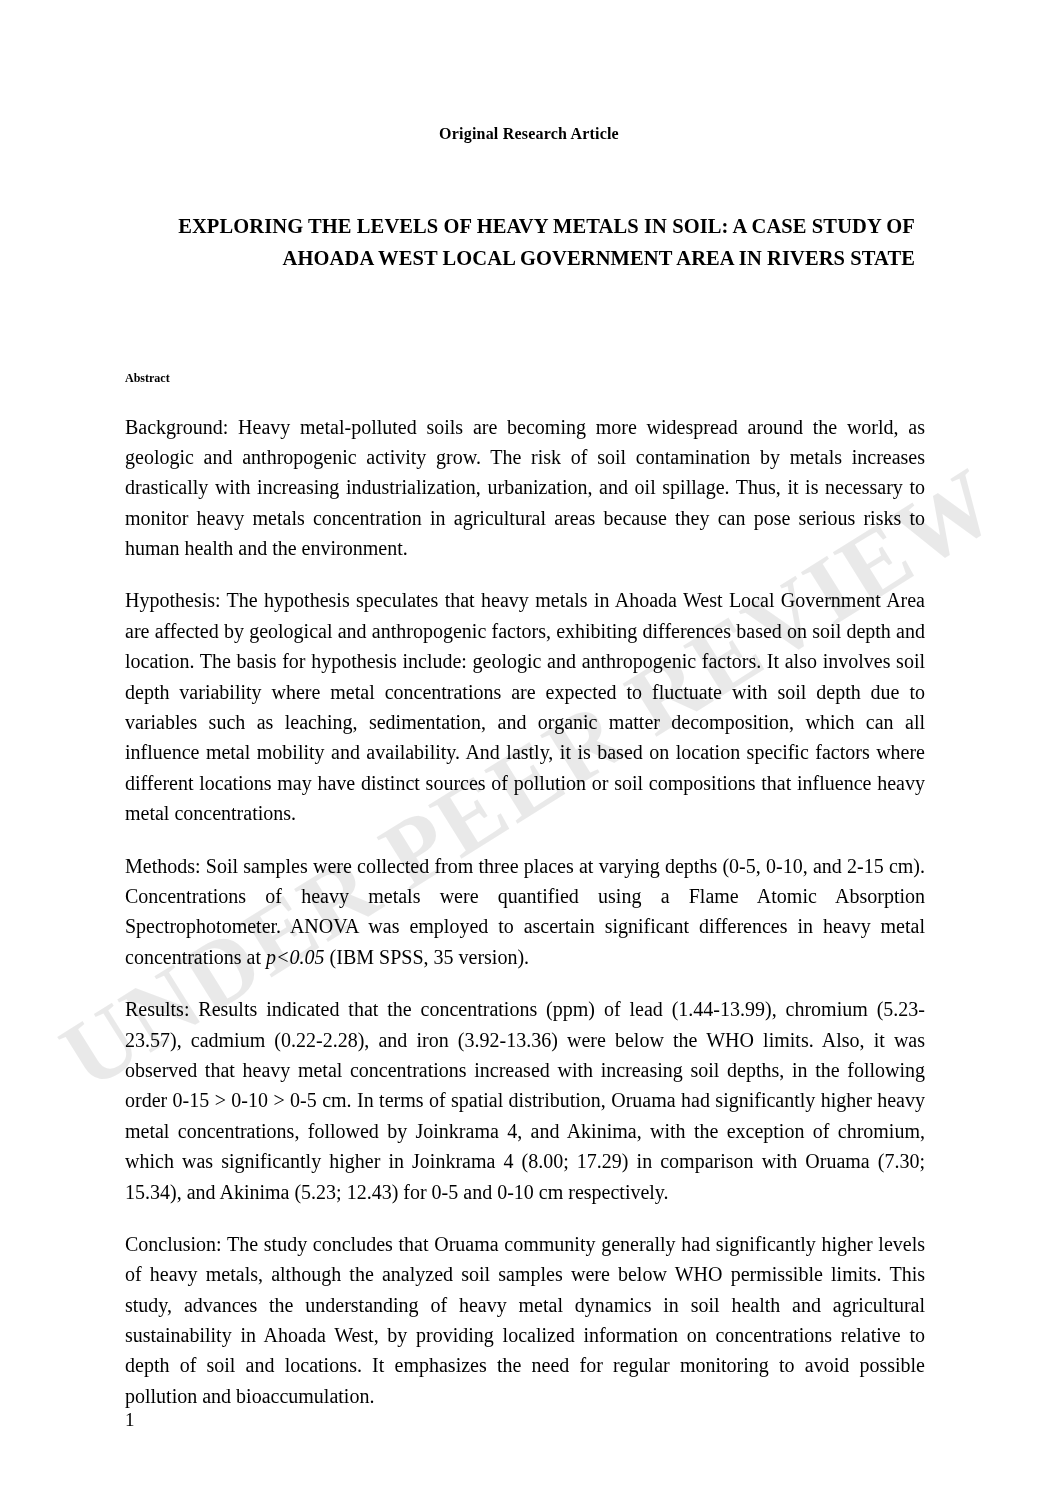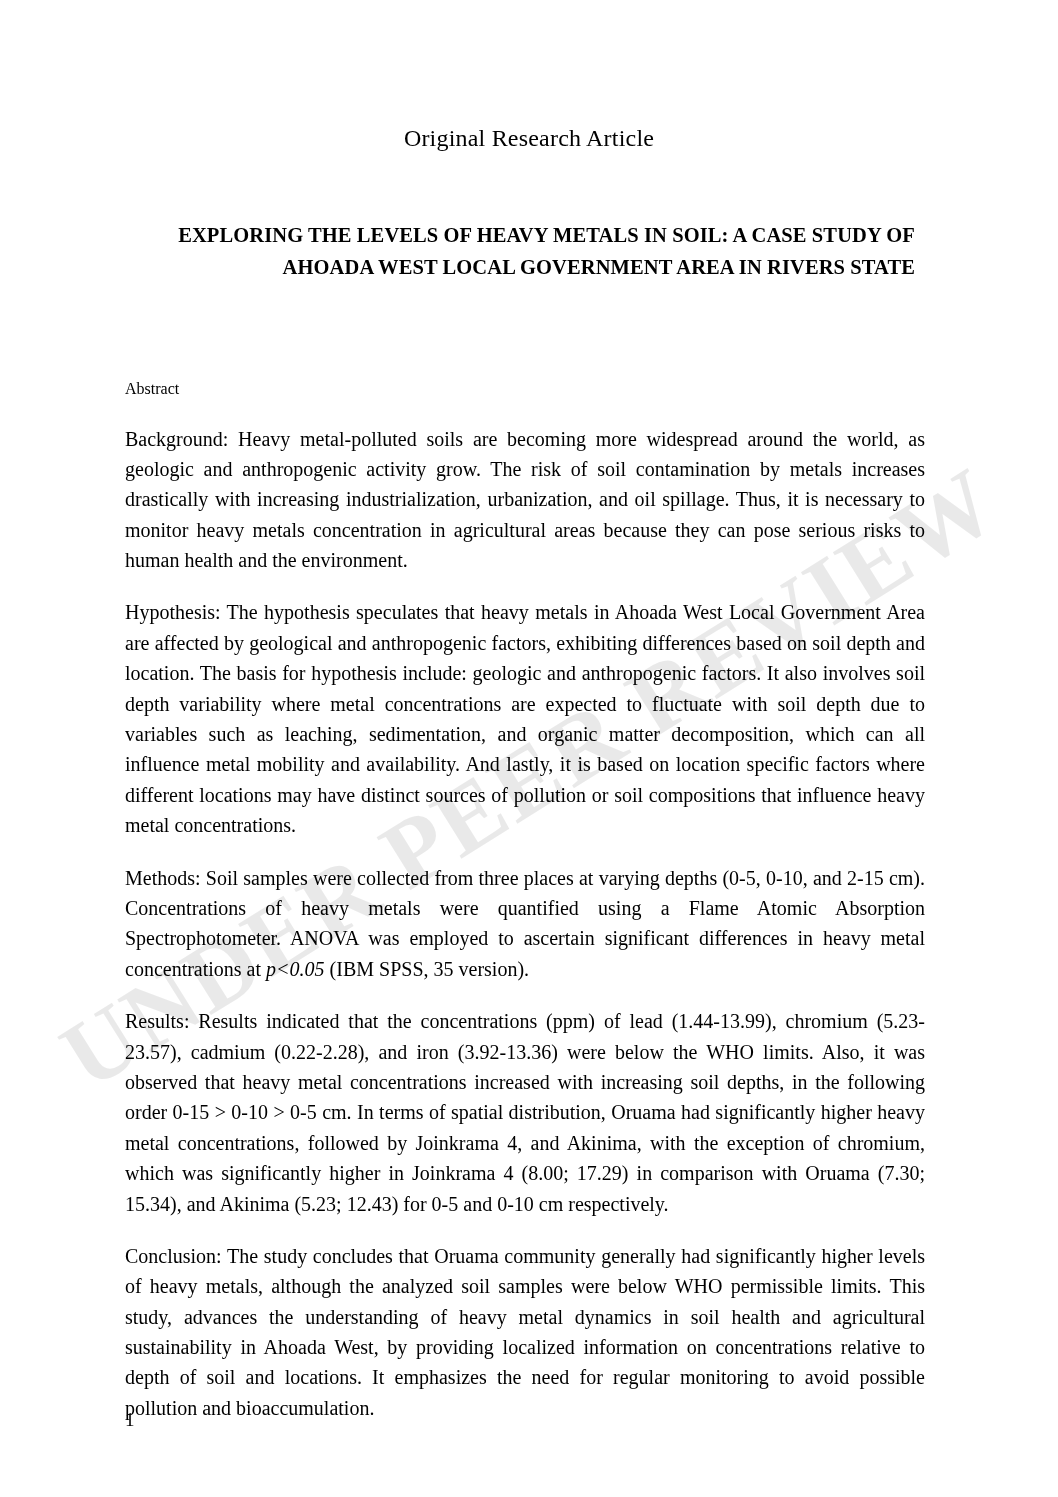--- a/index.html
+++ b/index.html
@@ -34,37 +34,37 @@
     user-select: none;
     z-index: 0;
   }
   .content {
     position: relative;
     z-index: 1;
     padding: 0 125px;
   }
   .article-type {
     text-align: center;
-    font-weight: normal;
-    font-size: 24px;
+    font-weight: bold;
+    font-size: 16px;
     margin-top: 125px;
     letter-spacing: 0.2px;
   }
   .title {
     text-align: right;
     font-weight: bold;
     font-size: 20.5px;
     line-height: 1.55;
     margin-top: 68px;
     padding: 0 18px;
     letter-spacing: 0.1px;
   }
   .section-head {
-    font-weight: normal;
-    font-size: 16px;
+    font-weight: bold;
+    font-size: 12px;
     margin-top: 96px;
     margin-bottom: 0;
   }
   p.para {
     font-size: 20px;
     line-height: 1.52;
     text-align: justify;
     margin: 22px 8px 0 0;
     hyphens: none;
   }

